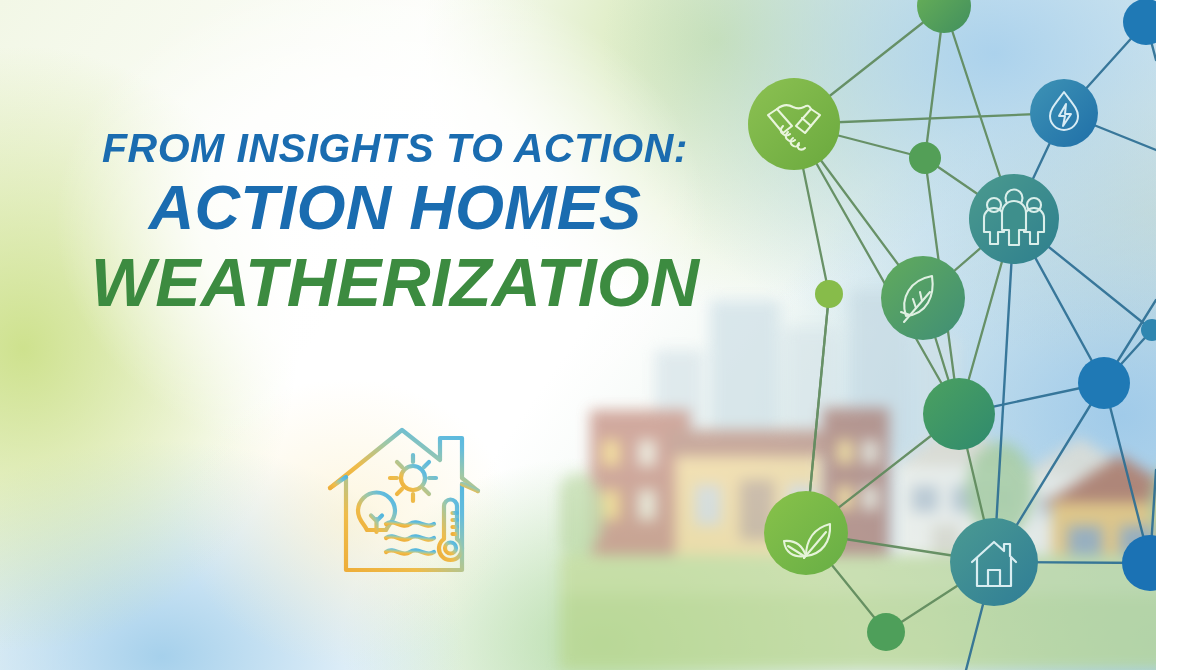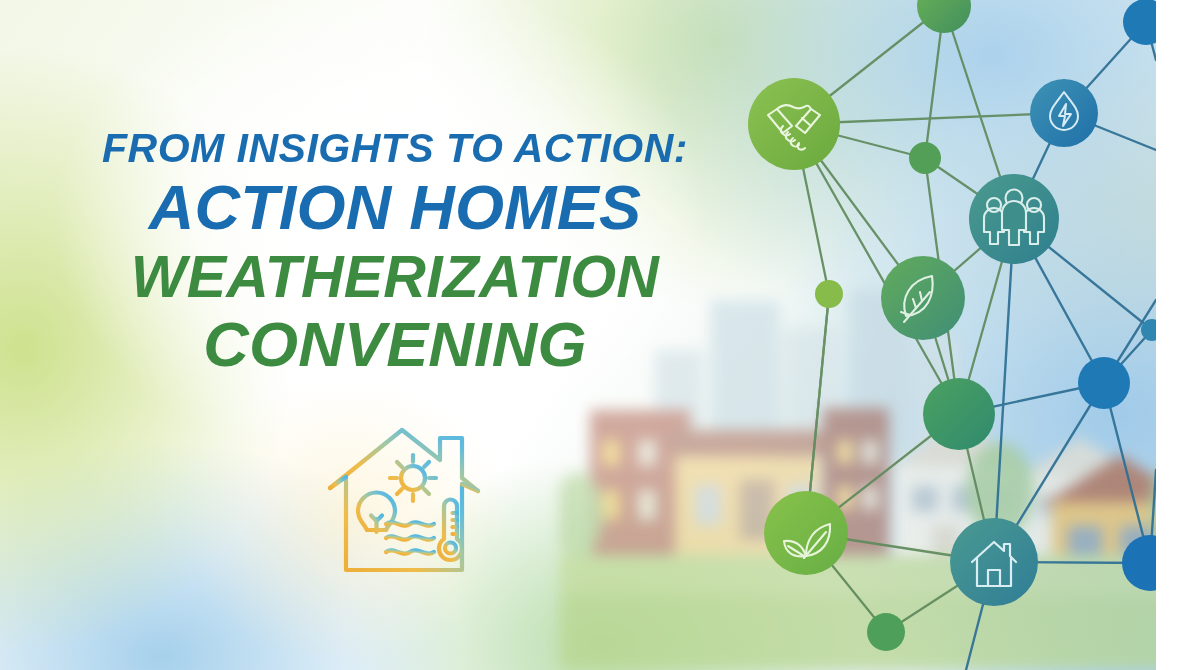--- a/index.html
+++ b/index.html
@@ -44,21 +44,21 @@
 
   
   .city { position:absolute; left:560px; top:290px; width:640px; height:380px; filter:blur(7px); opacity:.72; }
   .city svg { display:block; }
 
   
   .headline { position:absolute; left:0; top:128px; width:790px; text-align:center; }
   .hl-line  { font-weight:700; letter-spacing:.2px; line-height:1; white-space:nowrap; }
   .hl-1 { font-size:41px; letter-spacing:.5px; }
   .hl-2 { font-size:63px; margin-top:7px; }
-  .hl-3 { font-size:59px; margin-top:9px; }
+  .hl-3 { font-size:68px; margin-top:9px; }
   .hl-4 { font-size:63px; margin-top:6px; }
 
   
   .house-icon { position:absolute; left:312px; top:418px; width:178px; height:172px; }
 
   
   .network { position:absolute; right:0; top:0; width:440px; height:670px; }
   .network svg { display:block; }
 </style>
 </head>
@@ -122,21 +122,20 @@
 
       <rect x="0" y="265" width="640" height="115" fill="#b9d68f"></rect>
       <rect x="0" y="265" width="640" height="40" fill="#c3db9b"></rect>
     </svg>
   </div>
 
   <div class="headline">
     <div class="hl-line hl-1" style="color:#1a6cb0">FROM INSIGHTS TO ACTION:</div>
     <div class="hl-line hl-2" style="color:#1a6cb0">ACTION HOMES</div>
     <div class="hl-line hl-3" style="color:#3c8b40">WEATHERIZATION</div>
-    <div class="hl-line hl-4" style="color:#3c8b40">CONVENING</div>
   </div>
 
   <div class="house-icon">
     <svg width="178" height="172" viewBox="0 0 178 172" xmlns="http://www.w3.org/2000/svg">
       <defs>
         <linearGradient id="hg" x1="0" y1="1" x2="1" y2="0">
           <stop offset="0%" stop-color="#eeae3a"></stop>
           <stop offset="30%" stop-color="#efbc4a"></stop>
           <stop offset="58%" stop-color="#9ec8a8"></stop>
           <stop offset="80%" stop-color="#63bcdd"></stop>

